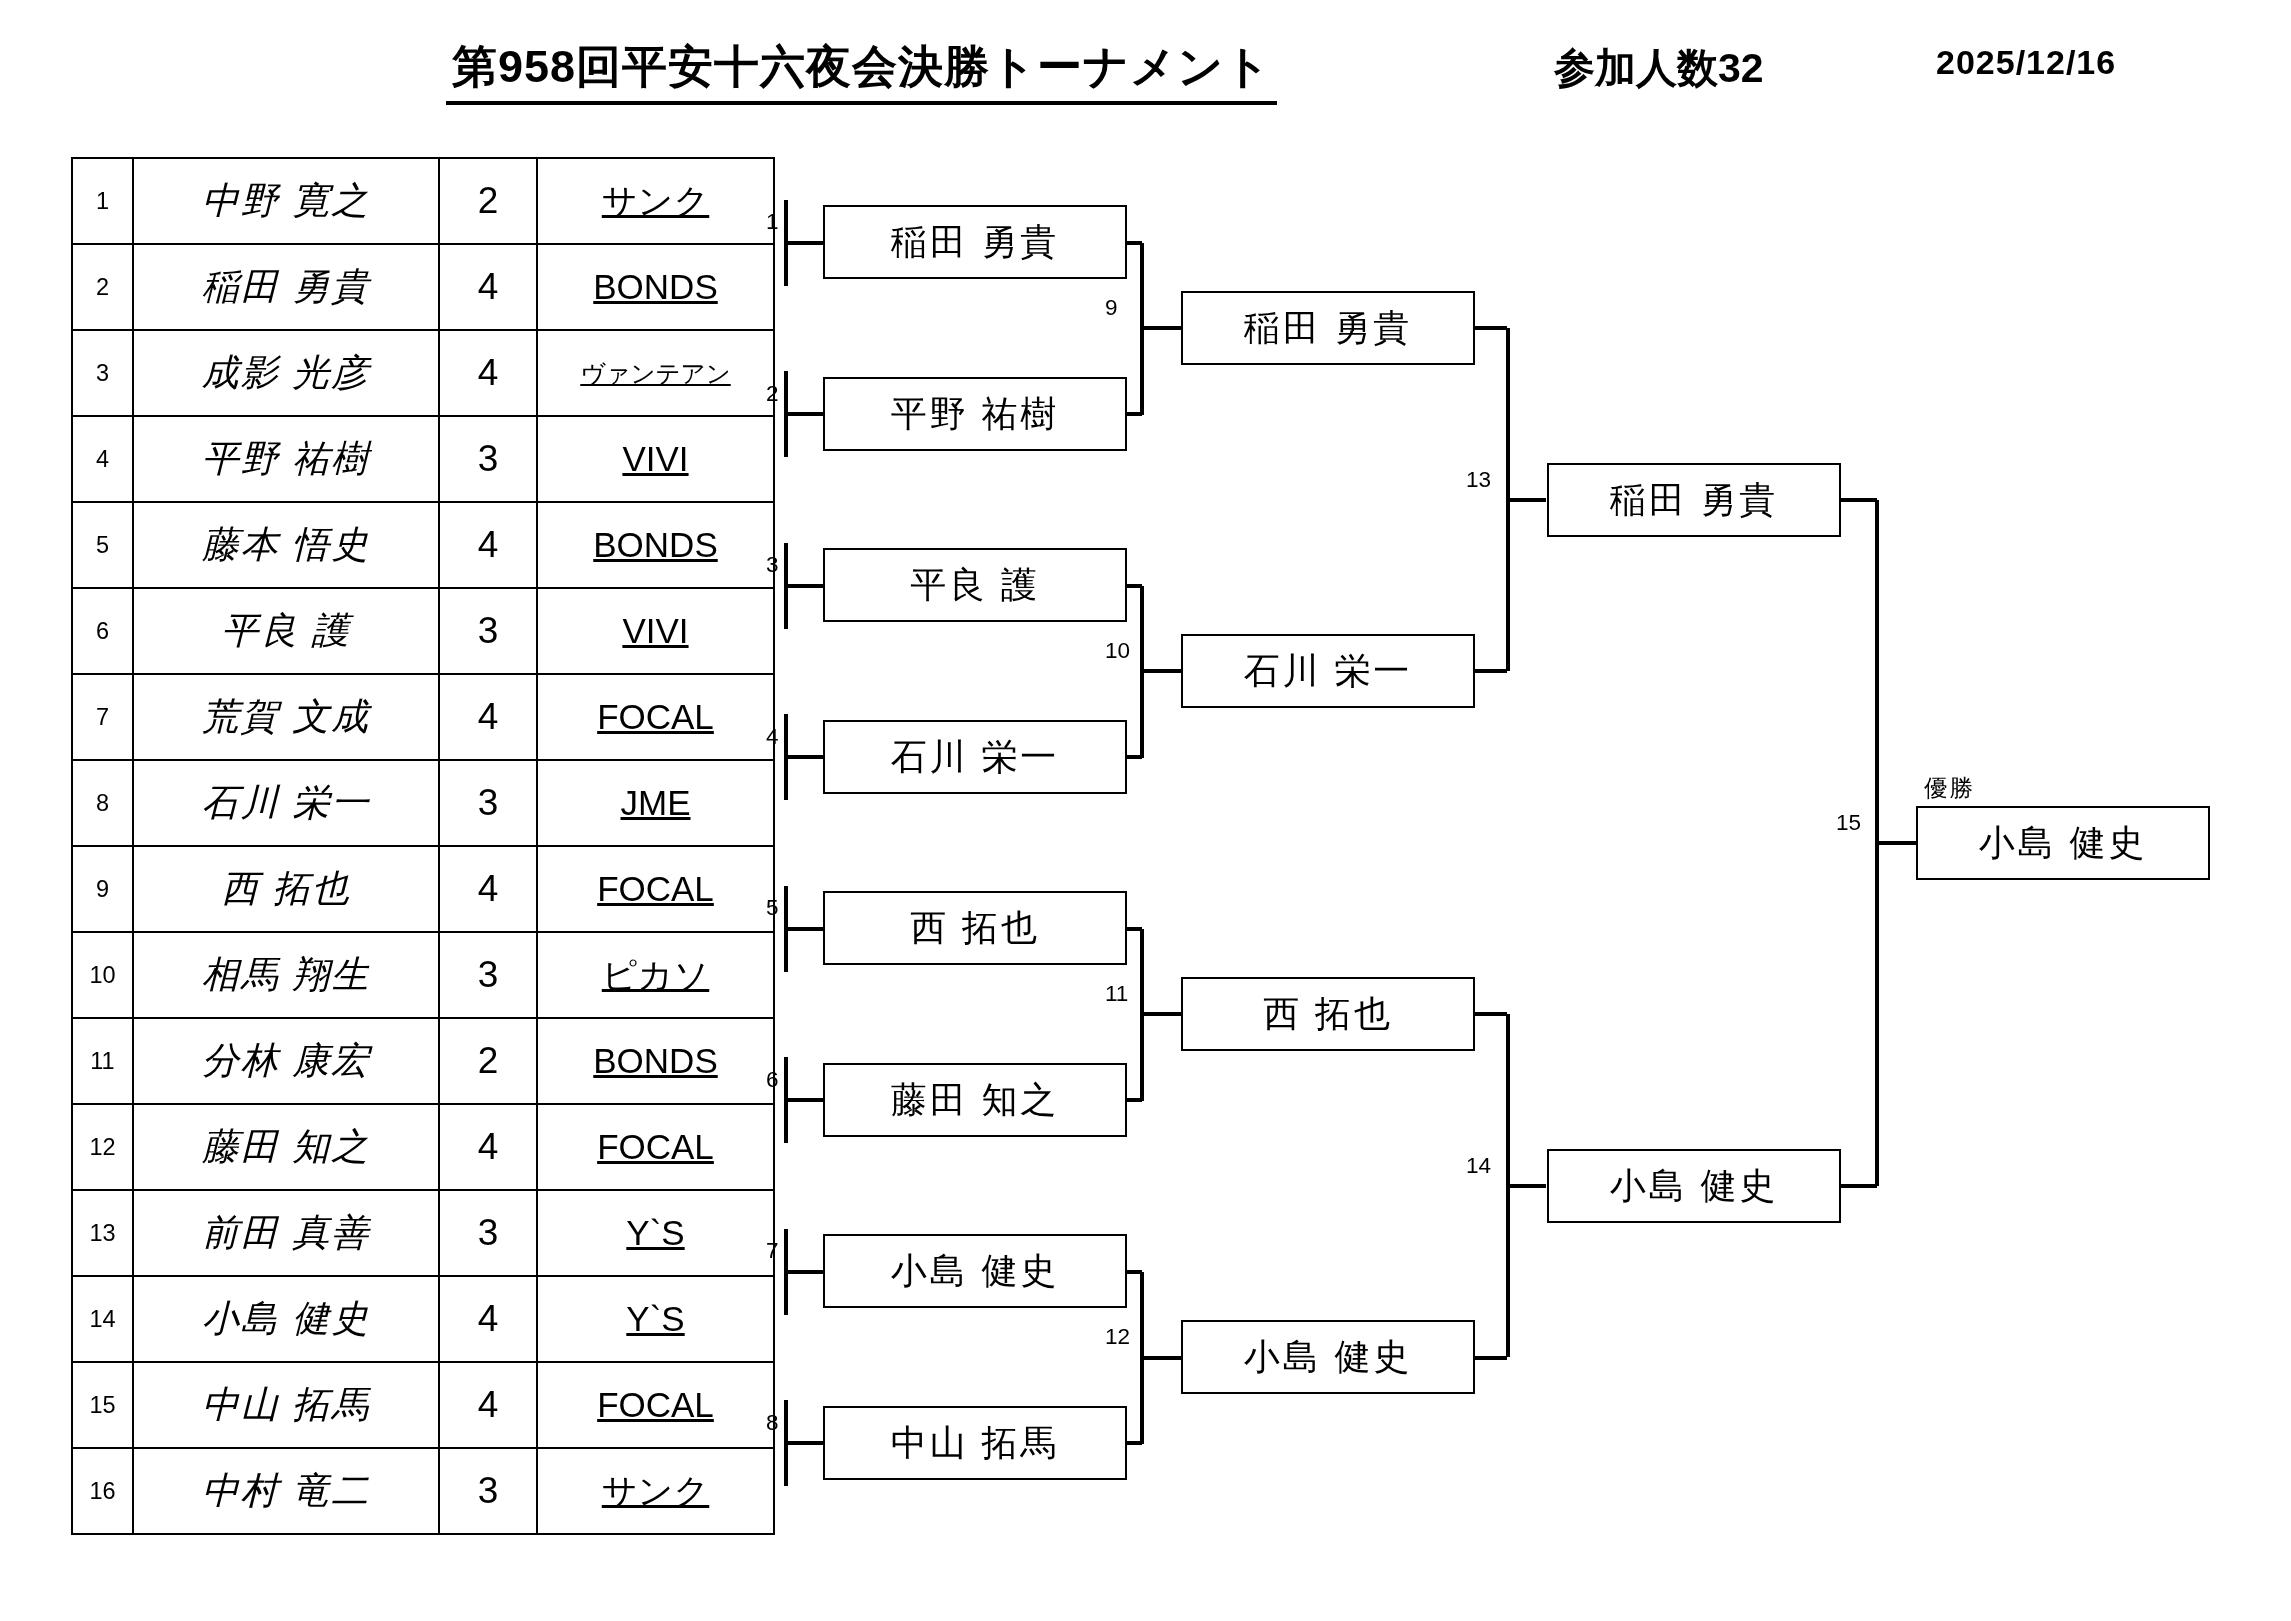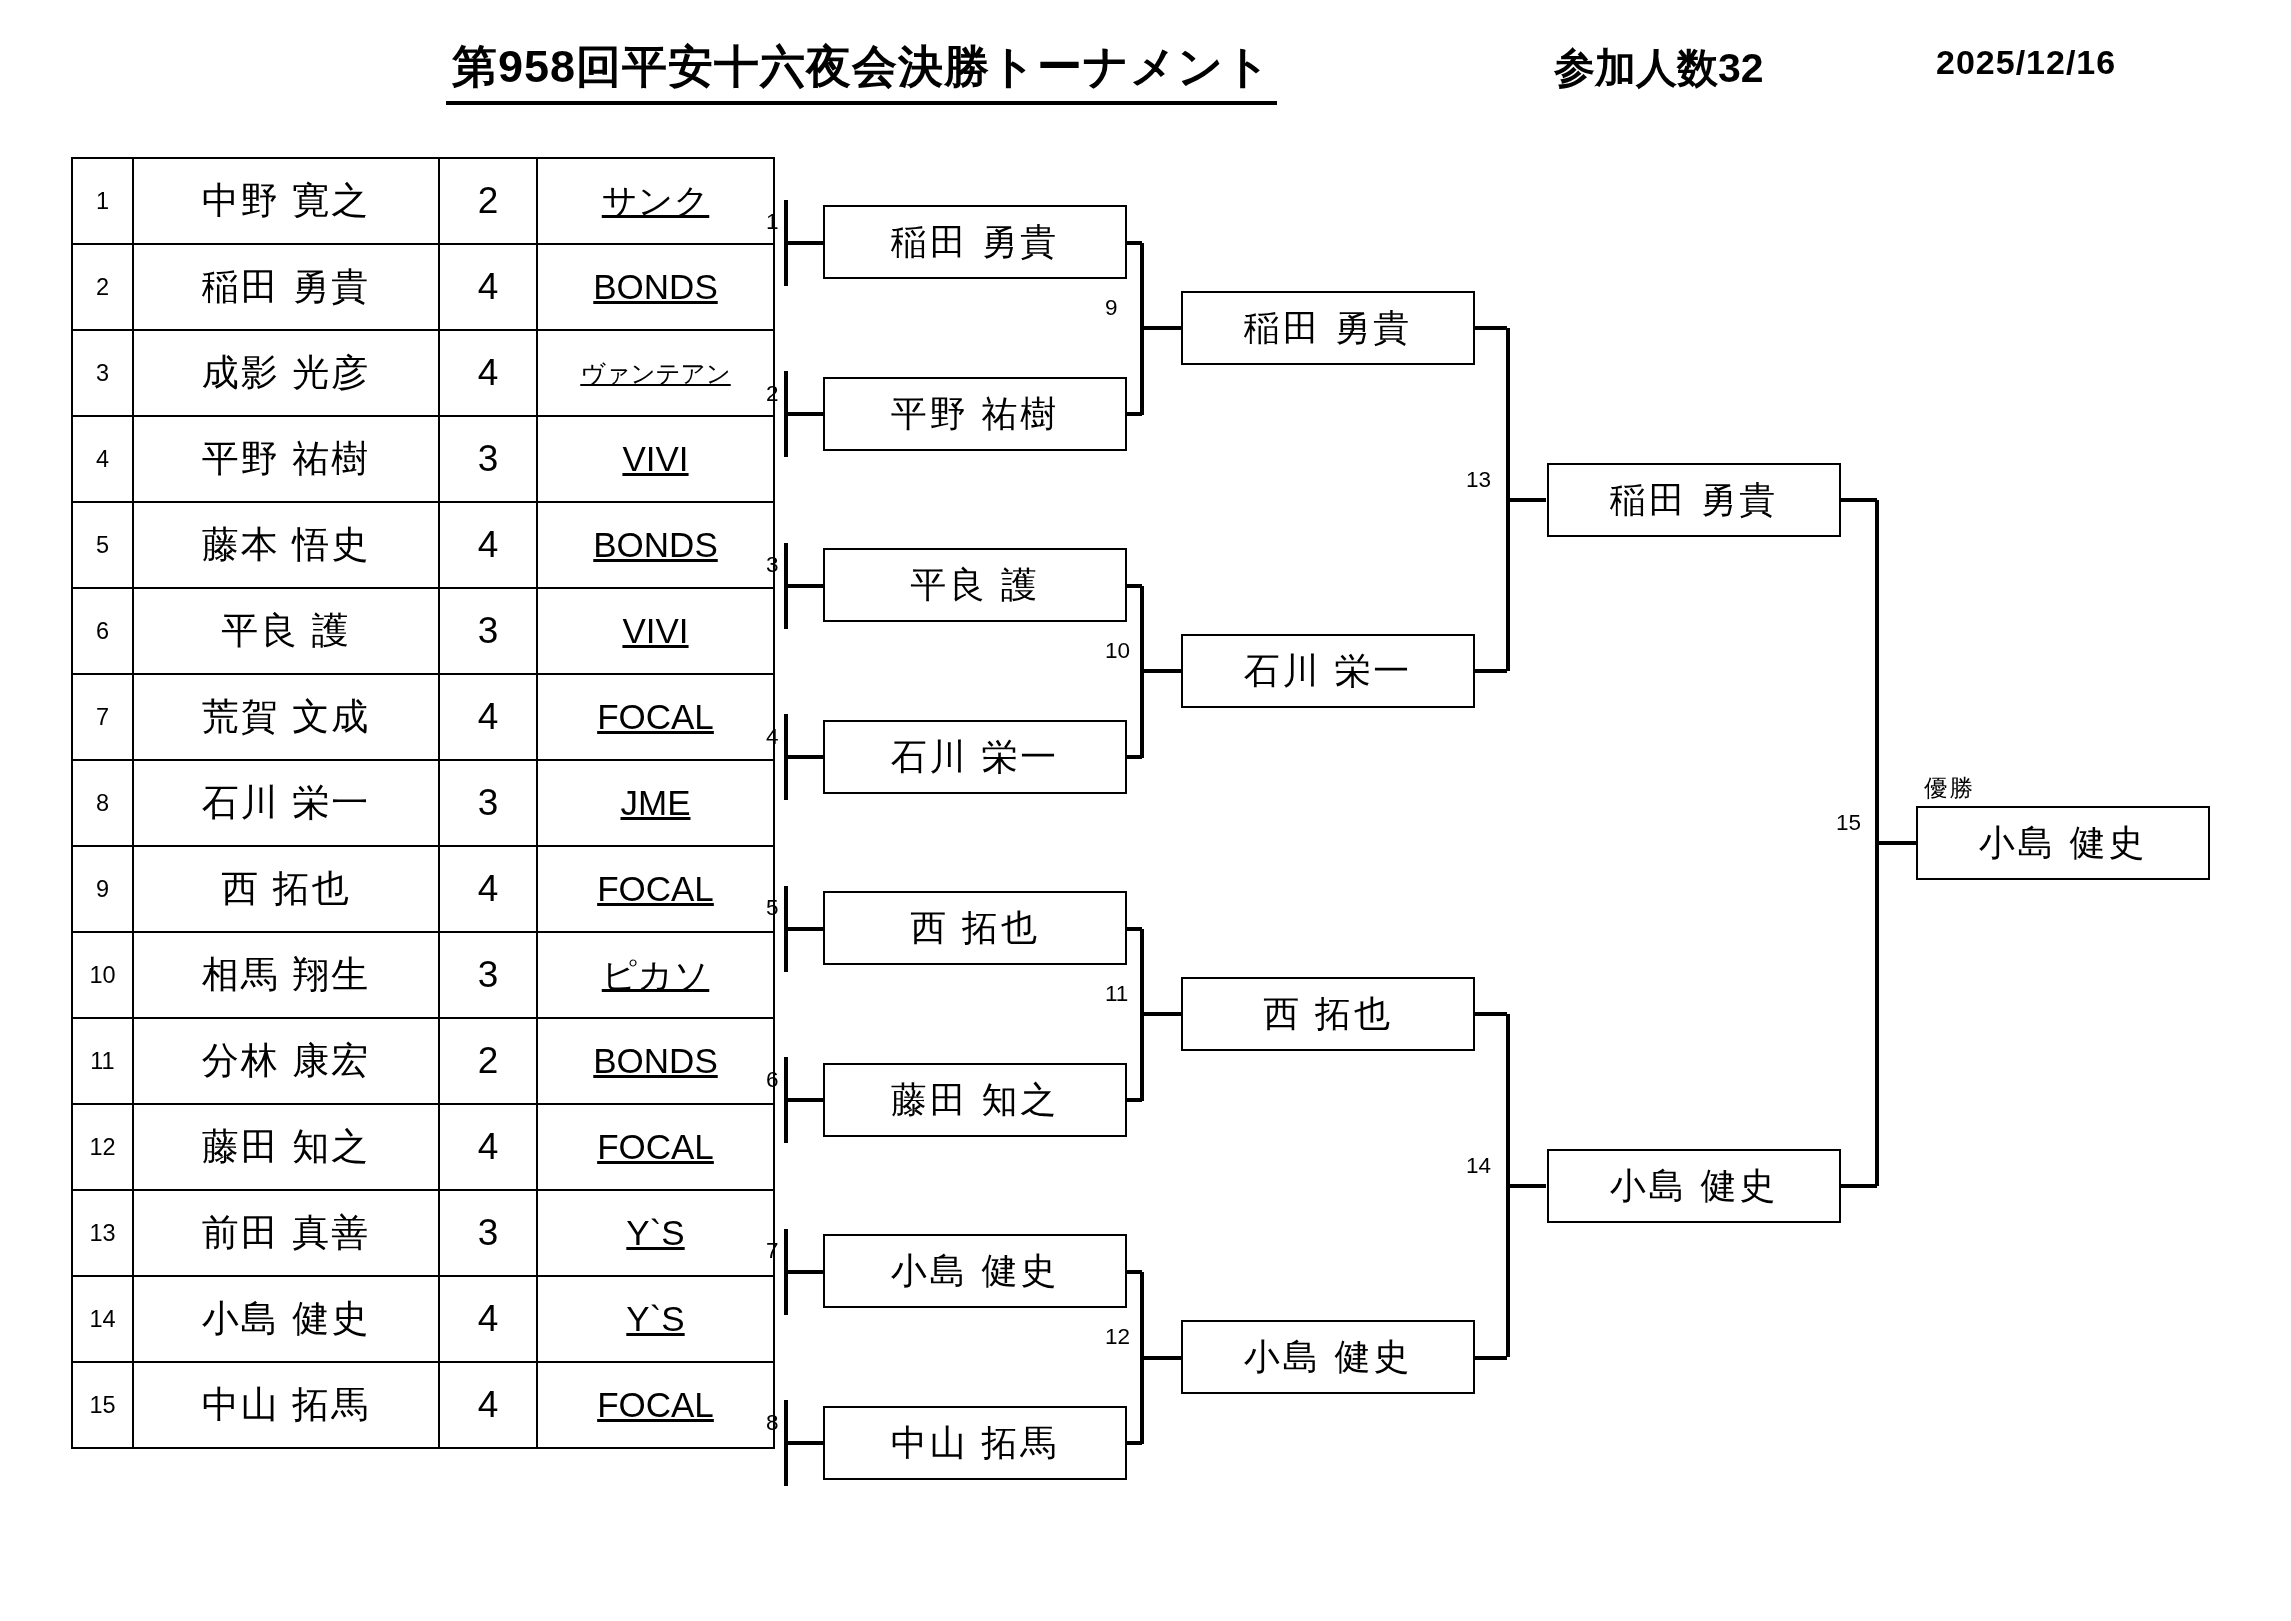--- a/index.html
+++ b/index.html
@@ -34,21 +34,21 @@
   }
   #entry-table td{
     border:2px solid #000;
     height:84px;
     padding:0;
     text-align:center;
     vertical-align:middle;
   }
   #entry-table tr:nth-child(even) td{ border-bottom:2.9px solid #000; }
   #entry-table .c-seed{ width:59px;font-size:23.5px;}
-  #entry-table .c-name{ width:304px;font-size:37px;letter-spacing:2px;}
+  #entry-table .c-name{ width:304px;font-size:37px;letter-spacing:2px;font-style:italic;}
   #entry-table .c-score{width:96px;font-size:37px;}
   #entry-table .c-team{ width:235px;font-size:35px;text-decoration:underline;}
   #entry-table .c-team.small{font-size:24.5px;margin-left:36px;}
 
   
   .mbox{
     position:absolute;
     border:2.9px solid #000;
     background:#fff;
     display:flex;align-items:center;justify-content:center;
@@ -163,20 +163,26 @@
         <td class="c-seed">14</td>
         <td class="c-name">小島 健史</td>
         <td class="c-score">4</td>
         <td class="c-team">Y`S</td>
       </tr>
       <tr>
         <td class="c-seed">15</td>
         <td class="c-name">中山 拓馬</td>
         <td class="c-score">4</td>
         <td class="c-team">FOCAL</td>
+      </tr>
+      <tr>
+        <td class="c-seed">16</td>
+        <td class="c-name">中村 竜二</td>
+        <td class="c-score">3</td>
+        <td class="c-team">サンク</td>
       </tr>
     </tbody>
 </table>
 
 <div id="bracket-layer">
     <div class="vline" style="left: 784px; top: 200px; height: 86px;"></div>
     <div class="hline" style="left: 786px; top: 241px; width: 37px;"></div>
     <div class="mnum" style="left: 766px; top: 211px;">1</div>
     <div class="mbox r2" style="left: 823px; top: 205px; width: 304px; height: 74px;">稲田 勇貴</div>
     <div class="vline" style="left: 784px; top: 371px; height: 86px;"></div>

